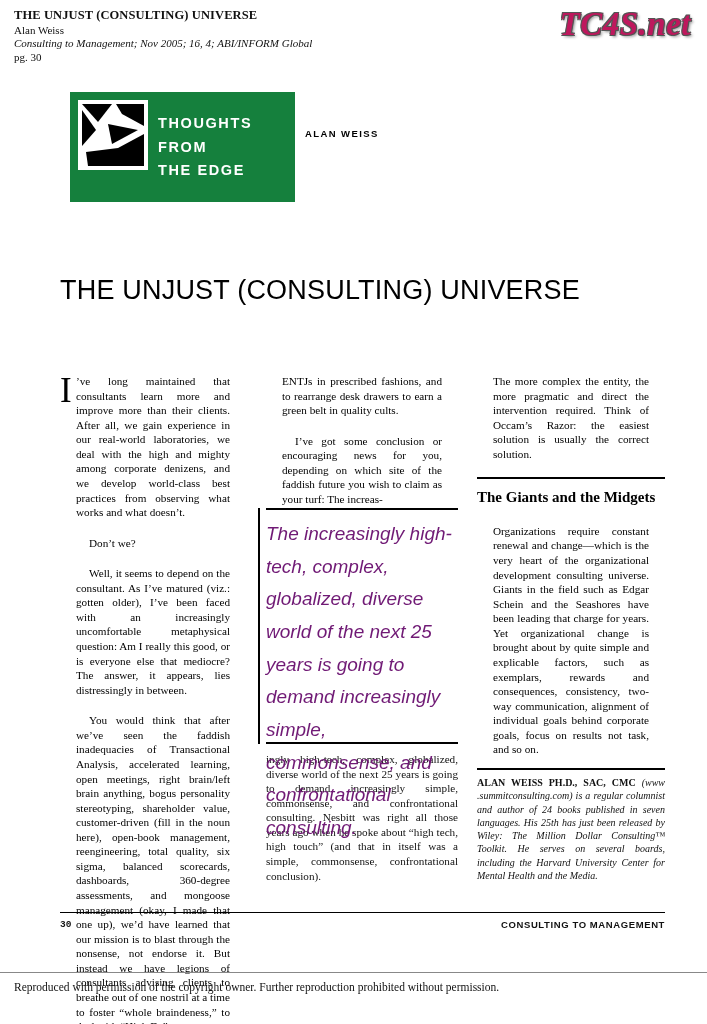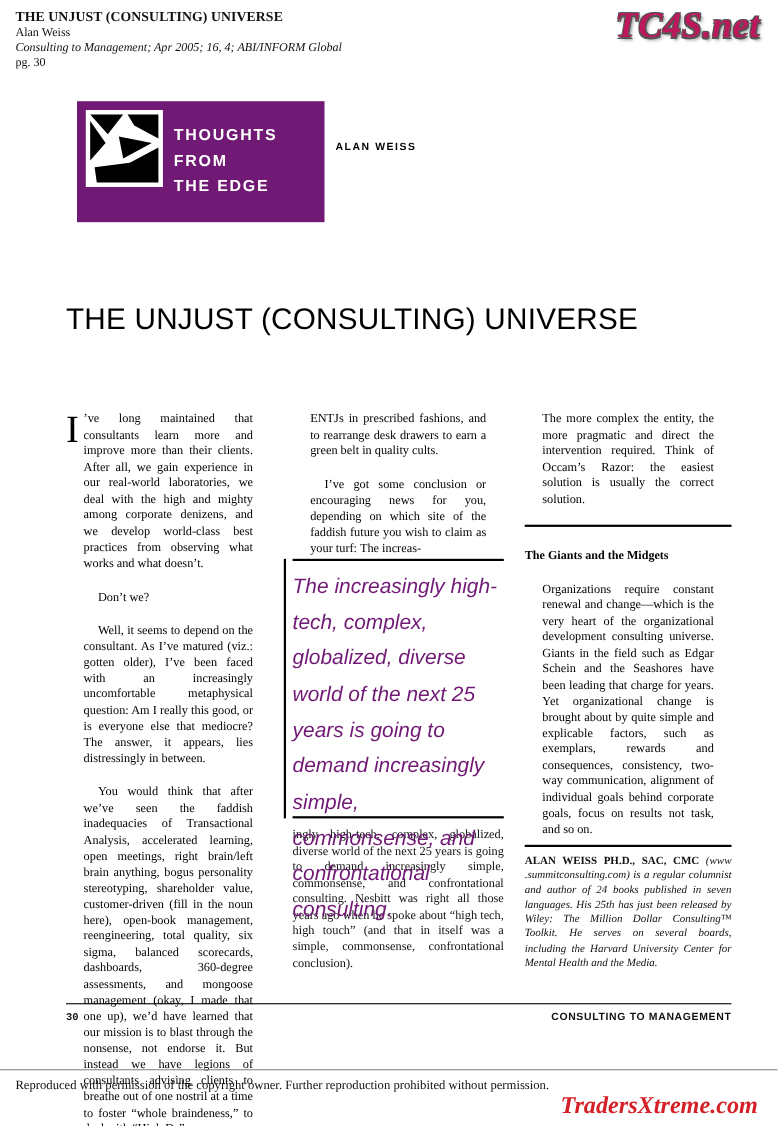--- a/index.html
+++ b/index.html
@@ -90,21 +90,21 @@
     z-index: 40;
   }
 
   
   .masthead {
     position: absolute;
     left: 70px;
     top: 92px;
     width: 225px;
     height: 110px;
-    background: #701a75;
+    background: #15803d;
     color: #fff;
   }
   .masthead .glyphbox {
     position: absolute;
     left: 8px;
     top: 8px;
     width: 70px;
     height: 70px;
     background: #fff;
     overflow: hidden;
@@ -218,22 +218,22 @@
     width: 192px;
     font-size: 11.2px;
     line-height: 1.30;
     text-align: justify;
   }
   .col2b p { margin: 0; text-indent: 0; }
 
   .subhead {
     font-family: "Liberation Serif", serif;
     font-weight: bold;
-    font-size: 11px;
-    margin: 19px 0 4px 0;
+    font-size: 15px;
+    margin: 9px 0 4px 0;
   }
   .rule-above-sub {
     width: 100%;
     height: 2px;
     background: #000;
     margin-top: 12px;
   }
 
   .bio {
     position: absolute;
@@ -298,21 +298,21 @@
   }
 </style>
 </head>
 <body>
 
 <div class="page">
 
   <div class="cite">
     <div class="t1">THE UNJUST (CONSULTING) UNIVERSE</div>
     <div class="t2">Alan Weiss</div>
-    <div class="t3">Consulting to Management; Apr 2005; 16, 4; ABI/INFORM Global</div>
+    <div class="t3">Consulting to Management; Nov 2005; 16, 4; ABI/INFORM Global</div>
     <div class="t4">pg. 30</div>
   </div>
 
   <div class="wm-tc4s">TC4S.net</div>
 
   <div class="masthead">
     <div class="glyphbox">
       <svg width="70" height="70" viewBox="0 0 70 70" xmlns="http://www.w3.org/2000/svg">
         <rect x="0" y="0" width="70" height="70" fill="#ffffff"></rect>
         <path d="M4 4 L34 4 L20 22 Z" fill="#000000"></path>
@@ -369,15 +369,14 @@
     <span><b>ALAN WEISS PH.D., SAC, CMC</b><span> (www .summitconsulting.com) is a regular columnist and author of 24 books published in seven languages. His 25th has just been released by Wiley: The Million Dollar Consulting™ Toolkit. He serves on several boards, including the Harvard University Center for Mental Health and the Media.</span></span>
   </div>
 
 
   <div class="foot-rule"></div>
   <div class="foot-left">30</div>
   <div class="foot-right">CONSULTING TO MANAGEMENT</div>
 
   <div class="repro-rule"></div>
   <div class="repro">Reproduced with permission of the copyright owner.  Further reproduction prohibited without permission.</div>
-  <div class="wm-traders">TradersXtreme.com</div>
 
 </div>
 
 </body></html>

